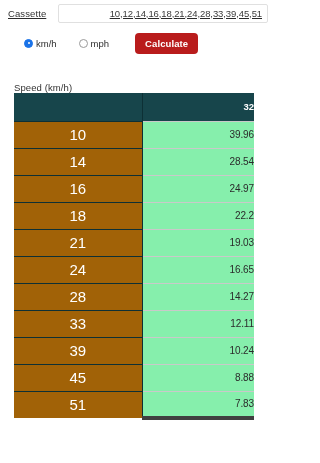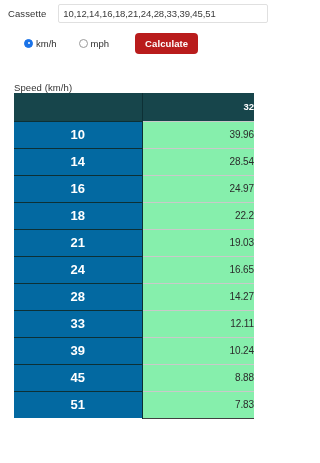--- a/index.html
+++ b/index.html
@@ -22,40 +22,41 @@
     box-sizing: border-box;
   }
 
   
   .form-row {
     display: flex;
     align-items: center;
     padding: 4px 0 0 6px;
     height: 22px;
     box-sizing: border-box;
+    text-decoration: underline;
   }
   .field-label {
     font-size: 9.5px;
     color: #333333;
     white-space: nowrap;
     padding-left: 2px;
     letter-spacing: 0.1px;
   }
   .cassette-input {
     margin-left: 12px;
     flex: 1 1 auto;
     height: 19px;
     box-sizing: border-box;
     border: 1px solid #e0e0e0;
     border-radius: 2px;
     background: #ffffff;
     font-family: "Liberation Sans", sans-serif;
     font-size: 9.5px;
     color: #3a3a3a;
-    text-align: left;
+    text-align: right;
     padding: 0 5px 0 4px;
     letter-spacing: -0.1px;
     outline: none;
   }
 
   
   .controls-row {
     display: flex;
     align-items: center;
     height: 30px;
@@ -156,45 +157,45 @@
   th.head-value {
     color: #ffffff;
     font-size: 9.5px;
     font-weight: bold;
     text-align: right;
     padding-right: 8px;
     vertical-align: middle;
   }
 
   td.row-label {
-    background: #0369a1;
+    background: #a16207;
     color: #ffffff;
-    font-size: 13px;
-    font-weight: bold;
+    font-size: 15px;
+    font-weight: normal;
     text-align: center;
     vertical-align: middle;
     height: 27px;
     box-sizing: border-box;
     border-top: 1px solid #0d3035;
     border-right: 1px solid #0d3035;
   }
   td.row-value {
     background: #86efac;
     color: #2b2b2b;
     font-size: 10px;
     text-align: right;
     vertical-align: middle;
     height: 27px;
     box-sizing: border-box;
     padding-left: 7px;
     border-top: 1px solid #c9c9c9;
     letter-spacing: -0.1px;
   }
   tr.last-row td.row-value {
-    border-bottom: 1px solid #404040;
+    border-bottom: 4px solid #404040;
   }
 </style>
 </head>
 <body>
 
 <div class="app">
 
   <div class="form-row">
     <span class="field-label">Cassette</span>
     <input class="cassette-input" type="text" value="10,12,14,16,18,21,24,28,33,39,45,51" style="">

